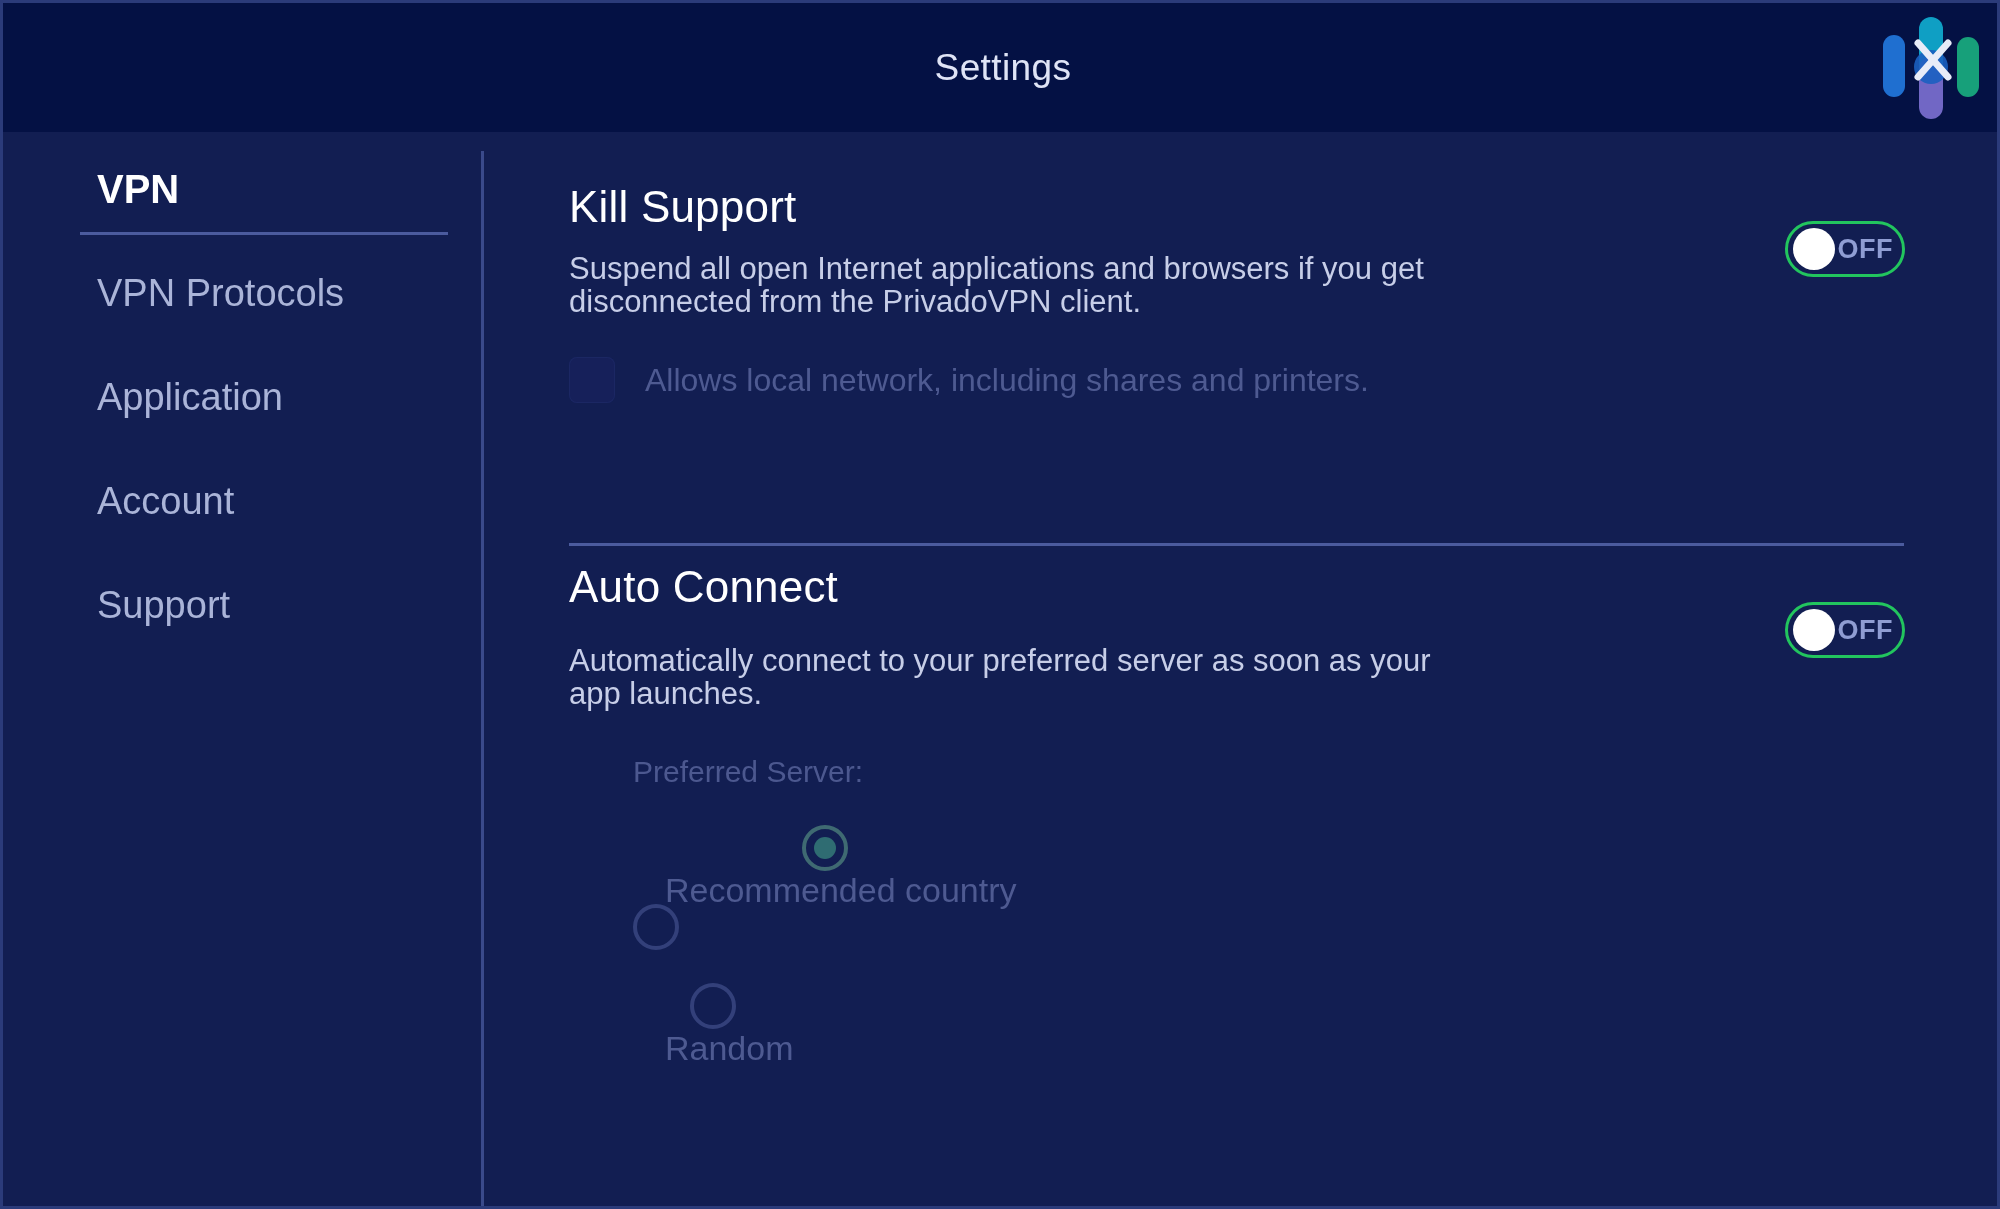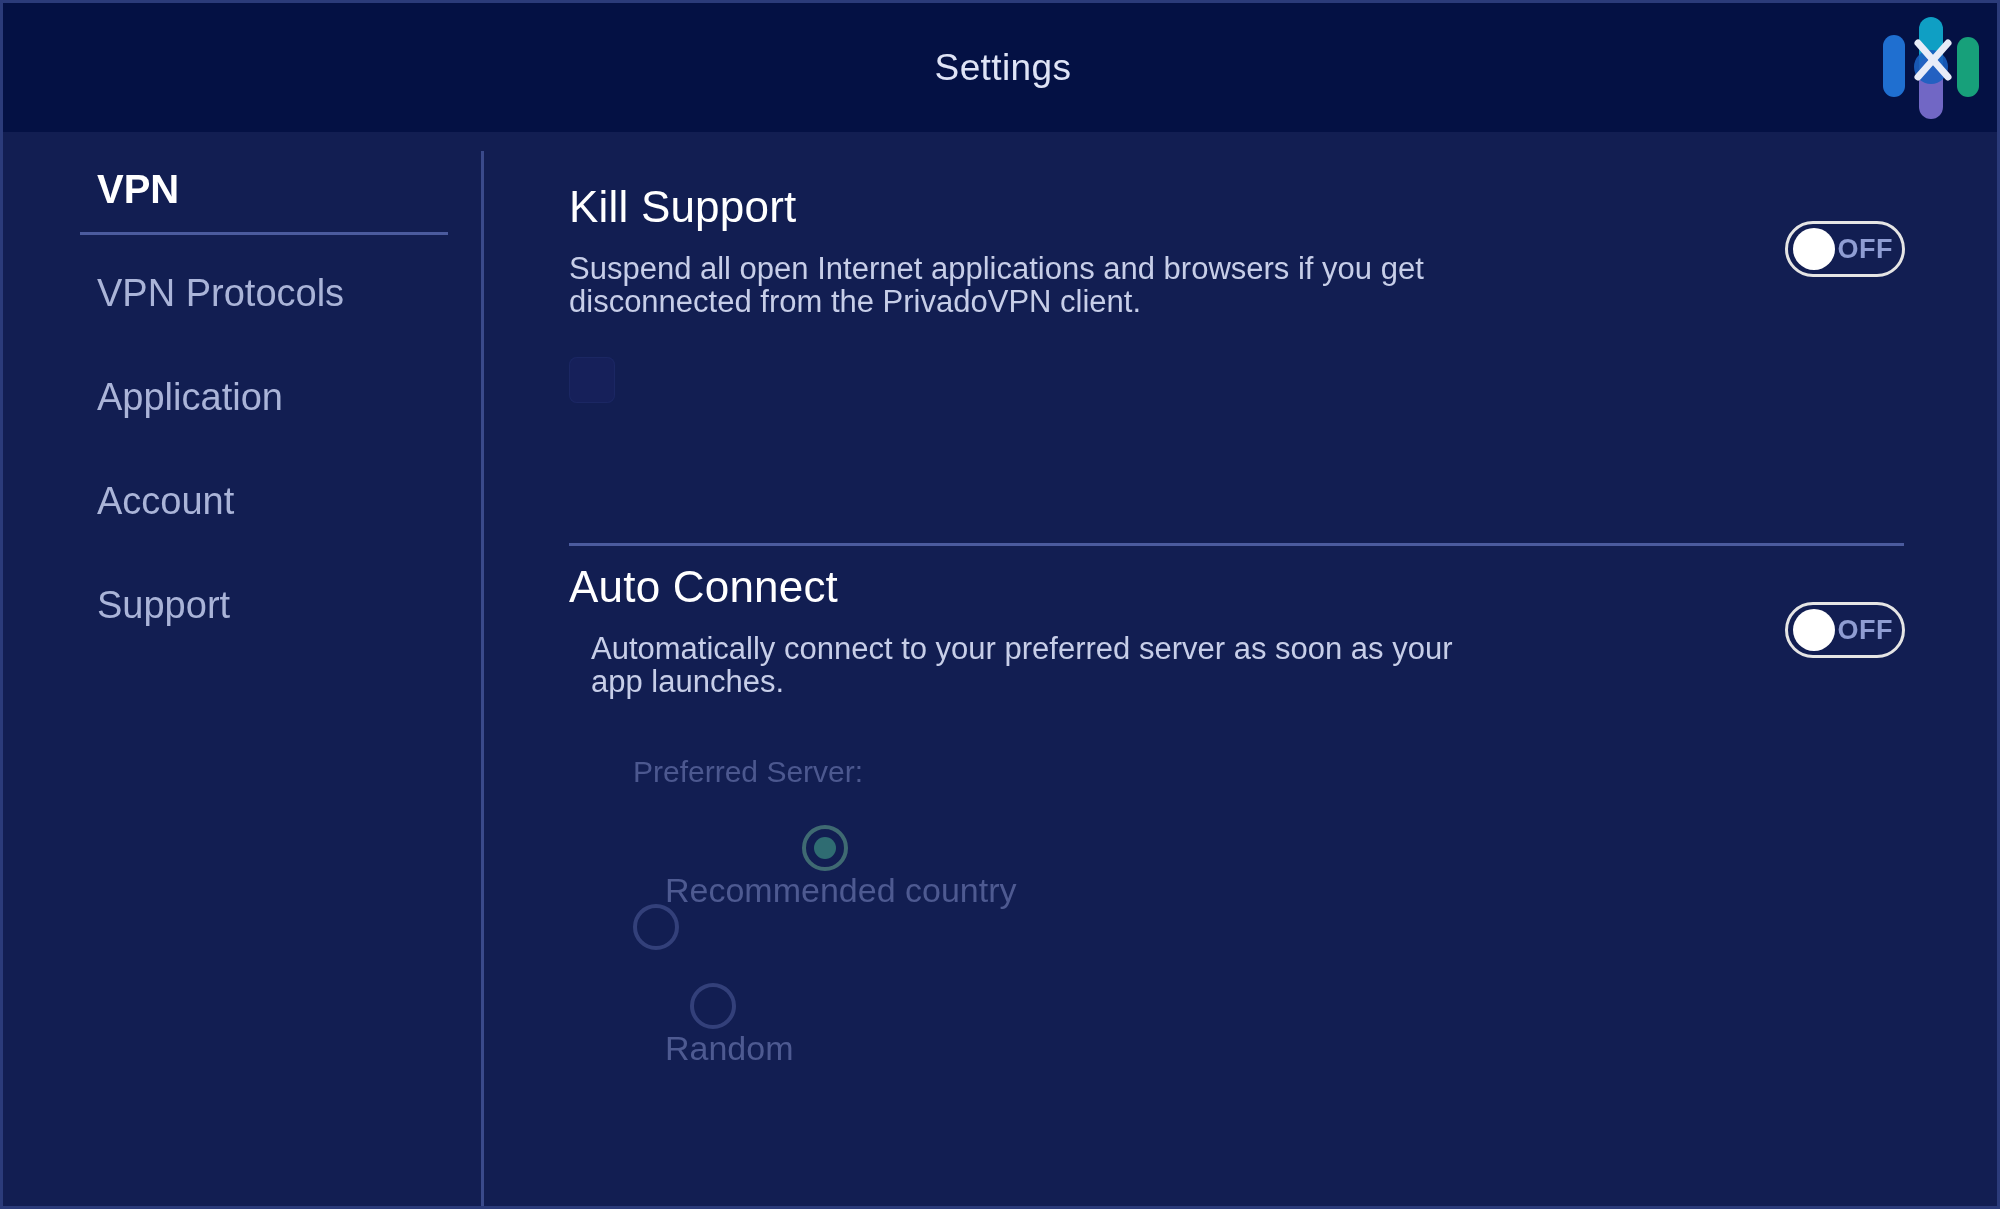--- a/index.html
+++ b/index.html
@@ -131,21 +131,21 @@
     font-size: 31px;
     line-height: 33px;
     font-weight: 400;
   }
 
   
   .toggle {
     position: absolute;
     width: 120px;
     height: 56px;
-    border: 3px solid #e5e5e5;
+    border: 3px solid #22c55e;
     border-radius: 28px;
     box-sizing: border-box;
     background: transparent;
     cursor: pointer;
   }
   .toggle-knob {
     position: absolute;
     left: 5px;
     top: 4px;
     width: 42px;
@@ -296,29 +296,30 @@
 
       <div class="setting-desc" style="top:120px;">Suspend all open Internet applications and browsers if you get disconnected from the PrivadoVPN client.</div>
 
       <div class="toggle" style="right:95px; top:89px;">
         <div class="toggle-knob"></div>
         <div class="toggle-label">OFF</div>
       </div>
 
       <div class="check-row" style="top:225px;">
         <div class="checkbox"></div>
+        <div class="check-label">Allows local network, including shares and printers.</div>
       </div>
     </div>
 
     <div class="h-divider" style="top:411px;"></div>
 
     <div class="setting-block" style="top:440px;">
       <div class="setting-title" style="top:-10px;">Auto Connect</div>
 
-      <div class="setting-desc" style="top:60px;margin-left:22px;">Automatically connect to your preferred server as soon as your app launches.</div>
+      <div class="setting-desc" style="top:72px;">Automatically connect to your preferred server as soon as your app launches.</div>
 
       <div class="toggle" style="right:95px; top:30px;">
         <div class="toggle-knob"></div>
         <div class="toggle-label">OFF</div>
       </div>
 
       <div class="pref-label" style="top:183px;">Preferred Server:</div>
 
       <div class="radio-row" style="top:253px;">
         <div class="radio selected"></div>

